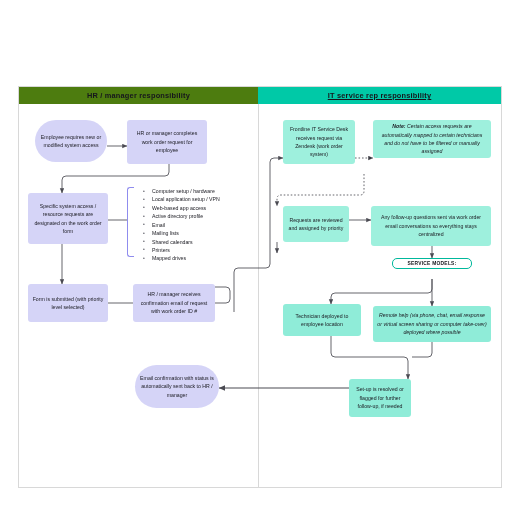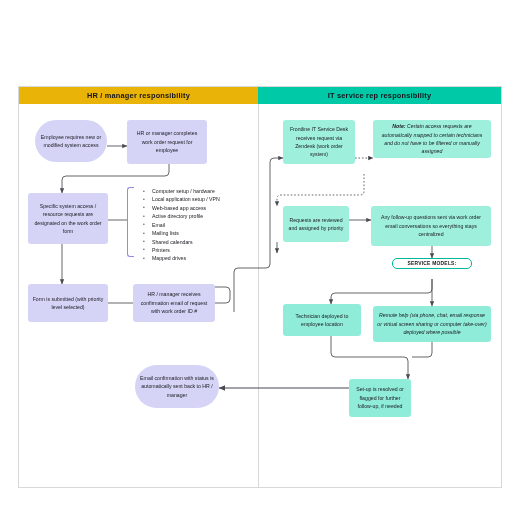--- a/index.html
+++ b/index.html
@@ -1,21 +1,21 @@
 <!DOCTYPE html>
 <html><head>
 <meta charset="utf-8">
 <style>
   html,body{margin:0;padding:0;background:#ffffff;}
   body{width:516px;height:516px;font-family:"Liberation Sans",sans-serif;overflow:hidden;}
   #canvas{position:relative;width:516px;height:516px;background:#ffffff;}
   #board{position:absolute;left:18px;top:86px;width:482px;height:400px;background:#ffffff;border:1px solid #d8d8d8;}
   .lane-head{position:absolute;top:0;height:17px;line-height:17px;text-align:center;font-size:7.4px;font-weight:bold;color:#16161c;letter-spacing:.2px;}
-  .lane-head.left{left:0;width:239px;background:#eab308;}
-  .lane-head.right{left:239px;width:243px;background:#00c9a7;}
+  .lane-head.left{left:0;width:239px;background:#4d7c0f;}
+  .lane-head.right{left:239px;width:243px;background:#00c9a7;text-decoration:underline;}
   .lane-divider{position:absolute;left:239px;top:17px;width:1px;height:383px;background:#d8d8d8;}
   .node{position:absolute;box-sizing:border-box;display:flex;align-items:center;justify-content:center;text-align:center;padding:3px 4px;font-size:5.2px;line-height:1.62;color:#1b1b22;}
   .purple{background:#d5d4f7;border-radius:3px;}
   .purple-round{background:#d5d4f7;border-radius:22px;}
   .teal{background:#9ef0dd;border-radius:3px;}
   .teal2{background:#8fecd8;border-radius:3px;}
   .ital{font-style:italic;}
   .bold{font-weight:bold;}
   .pill{position:absolute;box-sizing:border-box;display:flex;align-items:center;justify-content:center;background:#ffffff;border:1.1px solid #00b89c;border-radius:5px;font-size:4.9px;font-weight:bold;letter-spacing:.25px;color:#14141b;}
   .bullets{position:absolute;box-sizing:border-box;padding-left:10px;font-size:5.2px;line-height:1.62;color:#1b1b22;}

